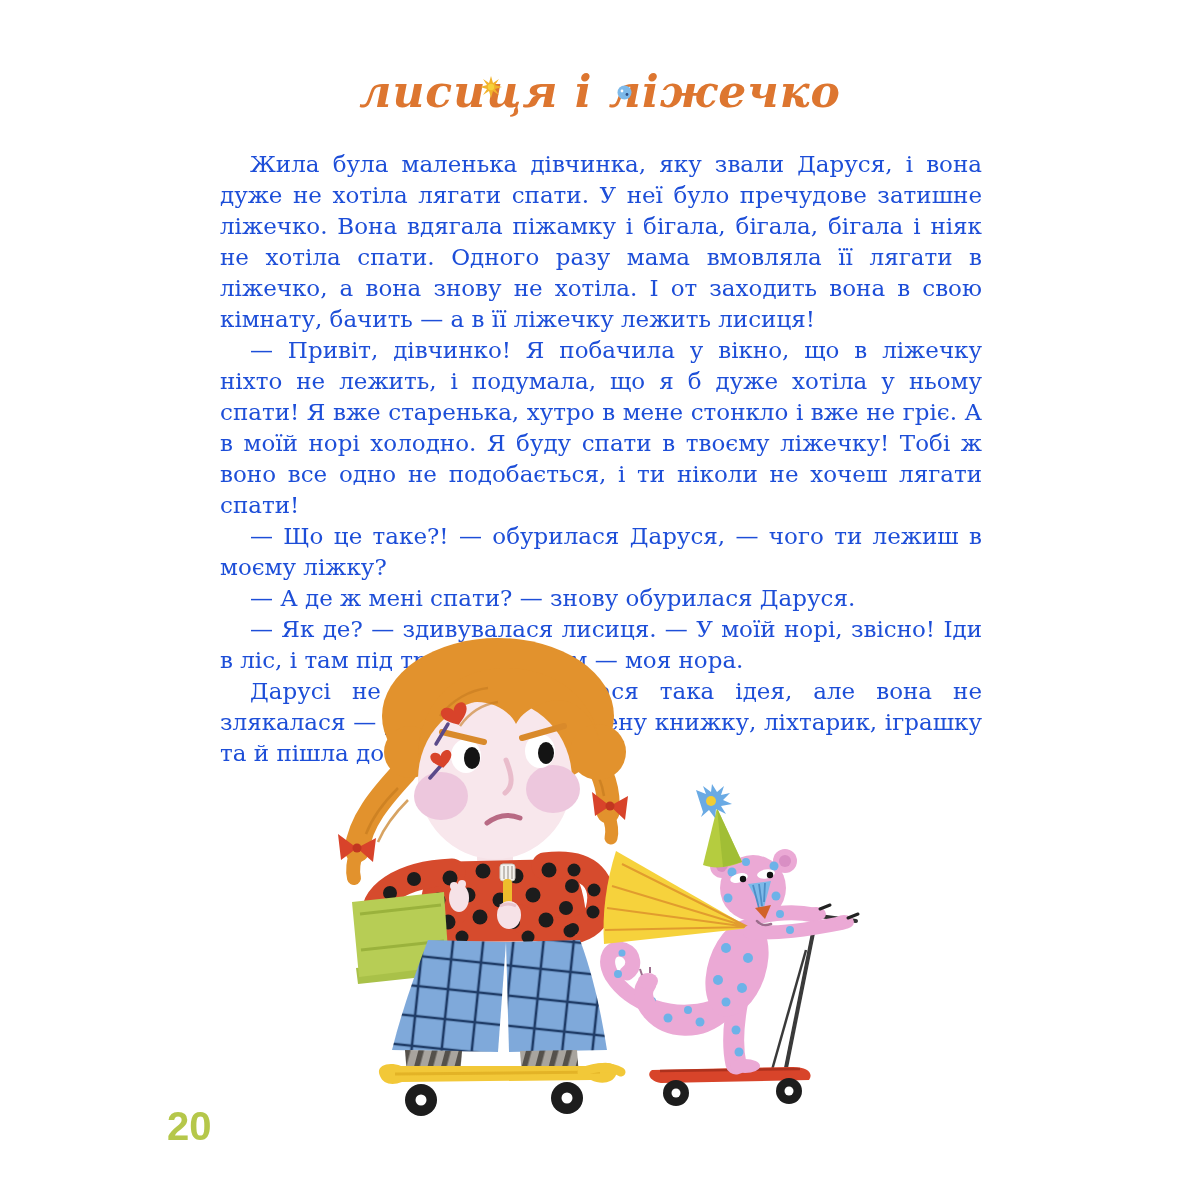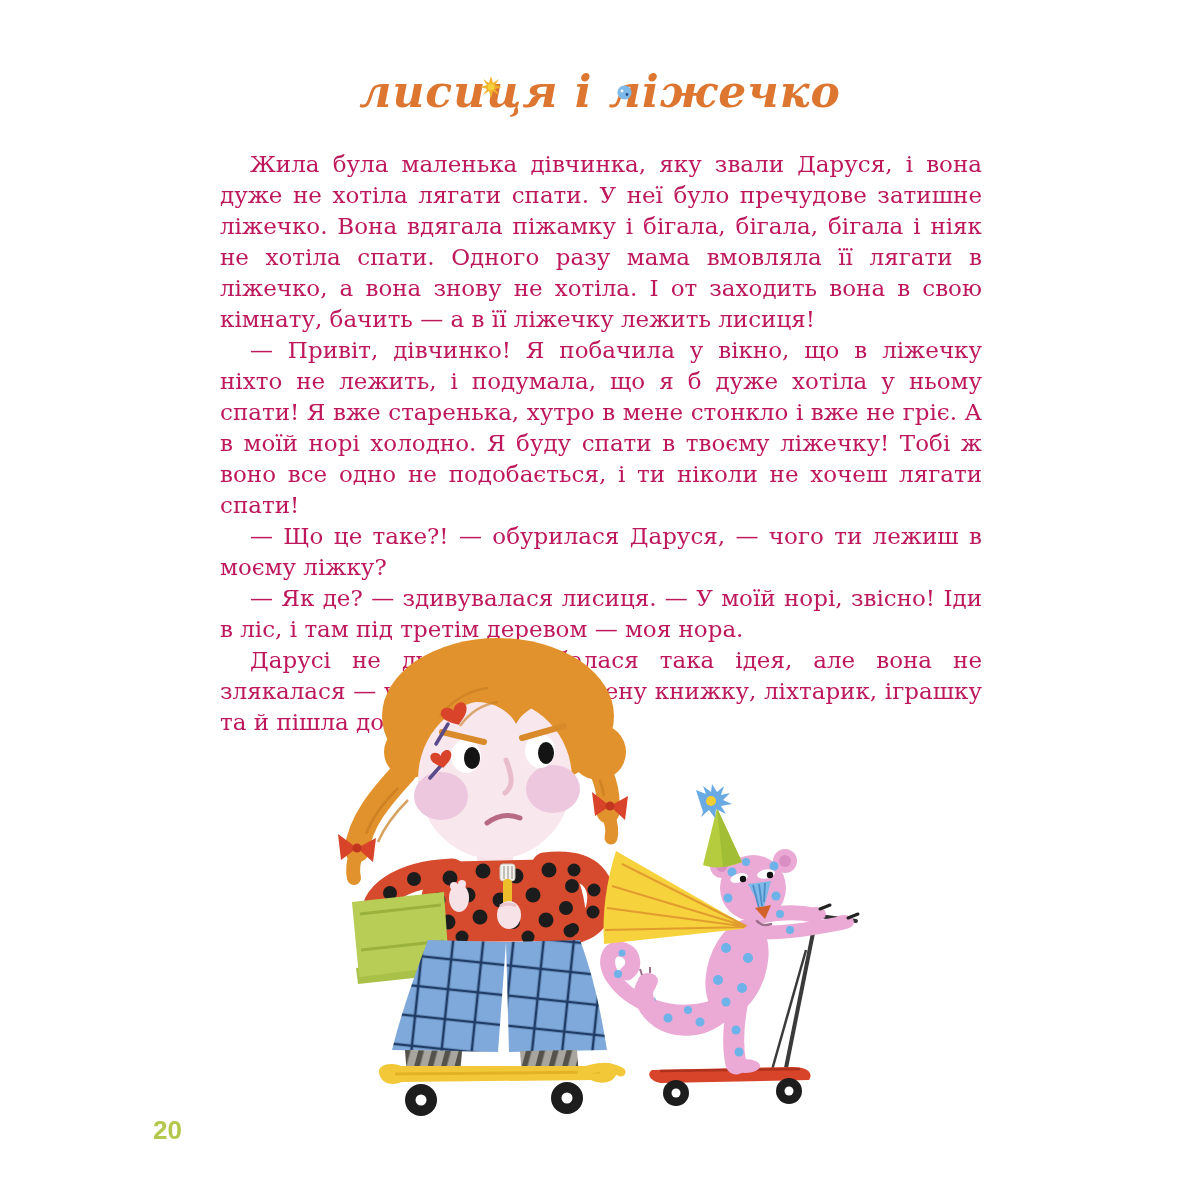--- a/index.html
+++ b/index.html
@@ -9,27 +9,27 @@
   .title-wrap{position:absolute;top:66px;left:0;width:100%;display:flex;justify-content:center;}
   .title-inner{position:relative;}
   .story-title{margin:0;font-family:"DejaVu Serif",serif;font-style:italic;font-weight:bold;
         font-size:44px;letter-spacing:1px;color:#dd7630;white-space:nowrap;}
   .deco{position:absolute;line-height:0;pointer-events:none;}
   .deco-sun{left:121px;top:10px;}
   .deco-ball{left:258px;top:19px;}
   .deco-moon{left:327px;top:23px;}
   
   .story{position:absolute;left:220px;top:149px;width:762px;font-size:23px;line-height:31px;
-        color:#be185d;text-align:justify;}
+        color:#1d4ed8;text-align:justify;}
   .story p{margin:0;text-indent:30px;}
   
   .illustration{position:absolute;left:0;top:0;}
   
-  .page-number{position:absolute;left:153px;top:1104px;font-family:"Liberation Sans",sans-serif;
-        font-weight:bold;font-size:26px;color:#b5c74a;margin-top:11px;}
+  .page-number{position:absolute;left:167px;top:1104px;font-family:"Liberation Sans",sans-serif;
+        font-weight:bold;font-size:40px;color:#b5c74a;}
 </style>
 </head>
 <body>
 
 <div class="page">
 
   <header class="title-wrap">
     <div class="title-inner">
       <h1 class="story-title">лисиця і ліжечко</h1>
       <span class="deco deco-sun">
@@ -50,20 +50,21 @@
           <path d="M10 1 A7 7 0 1 0 10 15 A5.6 5.6 0 1 1 10 1 Z" fill="#f2cd35"></path>
         </svg>
       </span>
     </div>
   </header>
 
   <main class="story">
     <p>Жила була маленька дівчинка, яку звали Даруся, і вона дуже не хотіла лягати спати. У неї було пречудове затишне ліжечко. Вона вдягала піжамку і бігала, бігала, бігала і ніяк не хотіла спати. Одного разу мама вмовляла її лягати в ліжечко, а вона знову не хотіла. І от заходить вона в свою кімнату, бачить — а в її ліжечку лежить лисиця!</p>
     <p>— Привіт, дівчинко! Я побачила у вікно, що в ліжечку ніхто не лежить, і подумала, що я б дуже хотіла у ньому спати! Я вже старенька, хутро в мене стонкло і вже не гріє. А в моїй норі холодно. Я буду спати в твоєму ліжечку! Тобі ж воно все одно не подобається, і ти ніколи не хочеш лягати спати!</p>
     <p>— Що це таке?! — обурилася Даруся, — чого ти лежиш в моєму ліжку?</p>
+    <p>— А де ж мені спати? — знову обурилася Даруся.</p>
     <p>— Як де? — здивувалася лисиця. — У моїй норі, звісно! Іди в ліс, і там під третім деревом — моя нора.</p>
     <p>Дарусі не дуже сподобалася така ідея, але вона не злякалася — узяла свою улюблену книжку, ліхтарик, іграшку та й пішла до лисячої нори.</p>
   </main>
 
   <svg class="illustration" width="1200" height="1200" viewBox="0 0 1200 1200">
     <defs>
       <pattern id="plaid" width="30" height="30" patternUnits="userSpaceOnUse" patternTransform="rotate(6)">
         <rect width="30" height="30" fill="#7fa9da"></rect>
         <path d="M0 7 H30 M9 0 V30" stroke="#1f3c67" stroke-width="2.6" fill="none"></path>
       </pattern>

